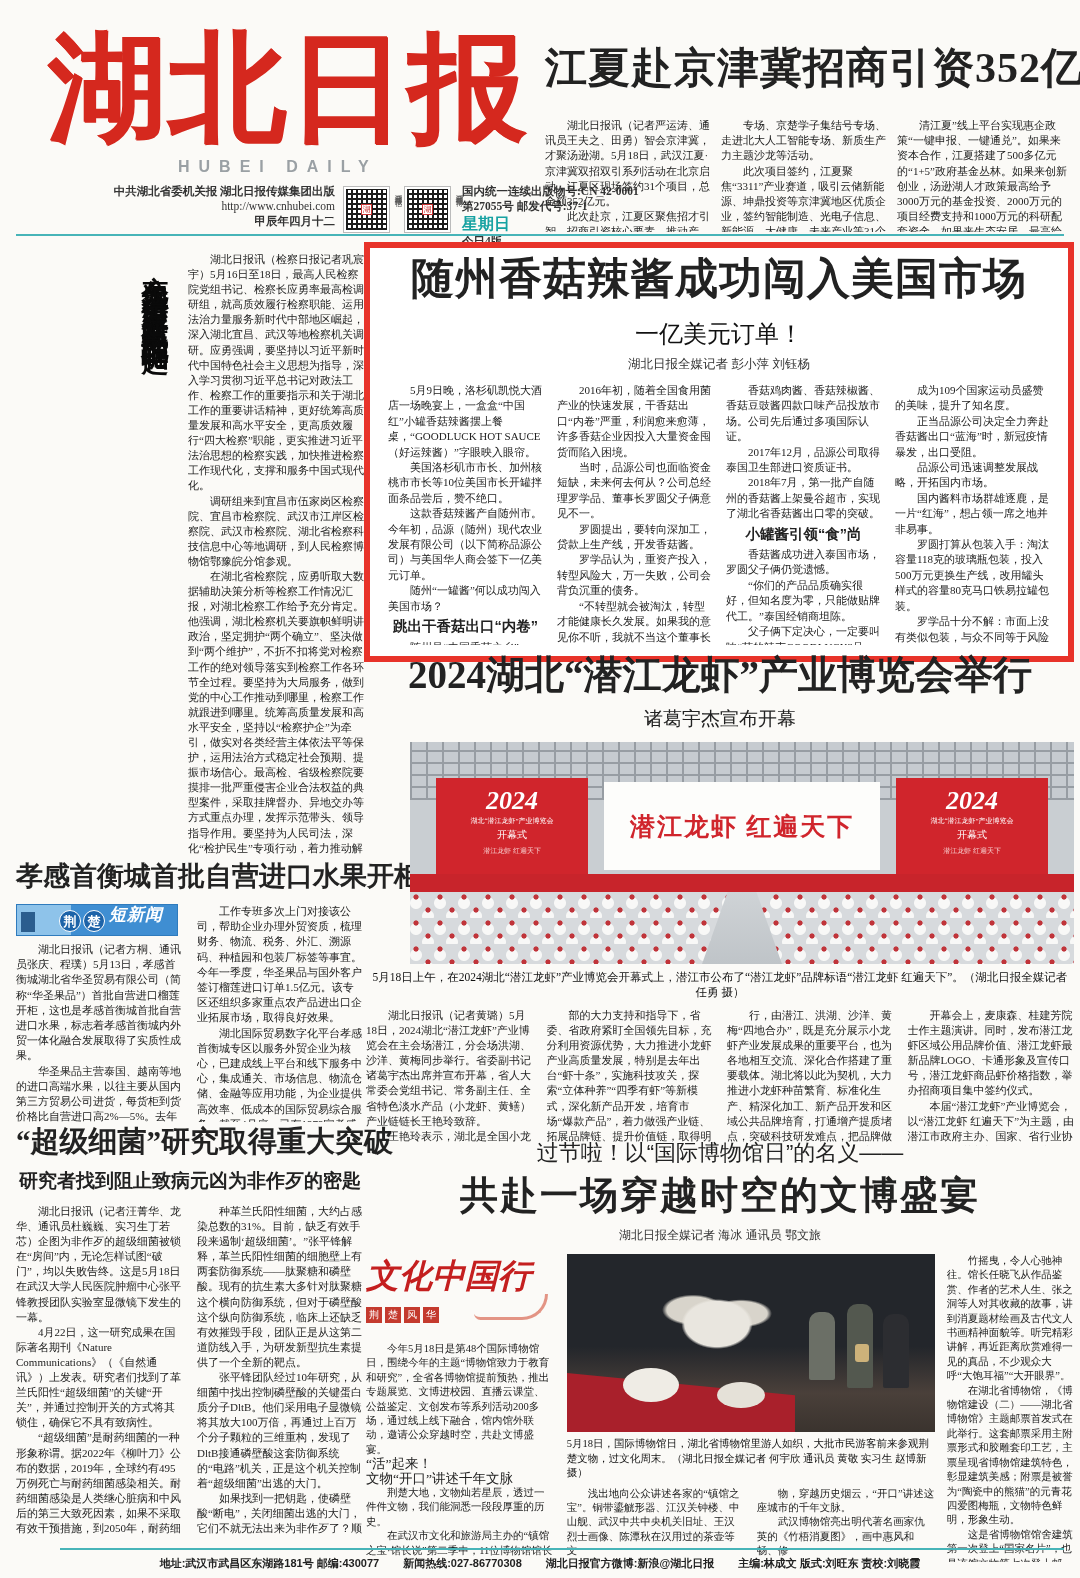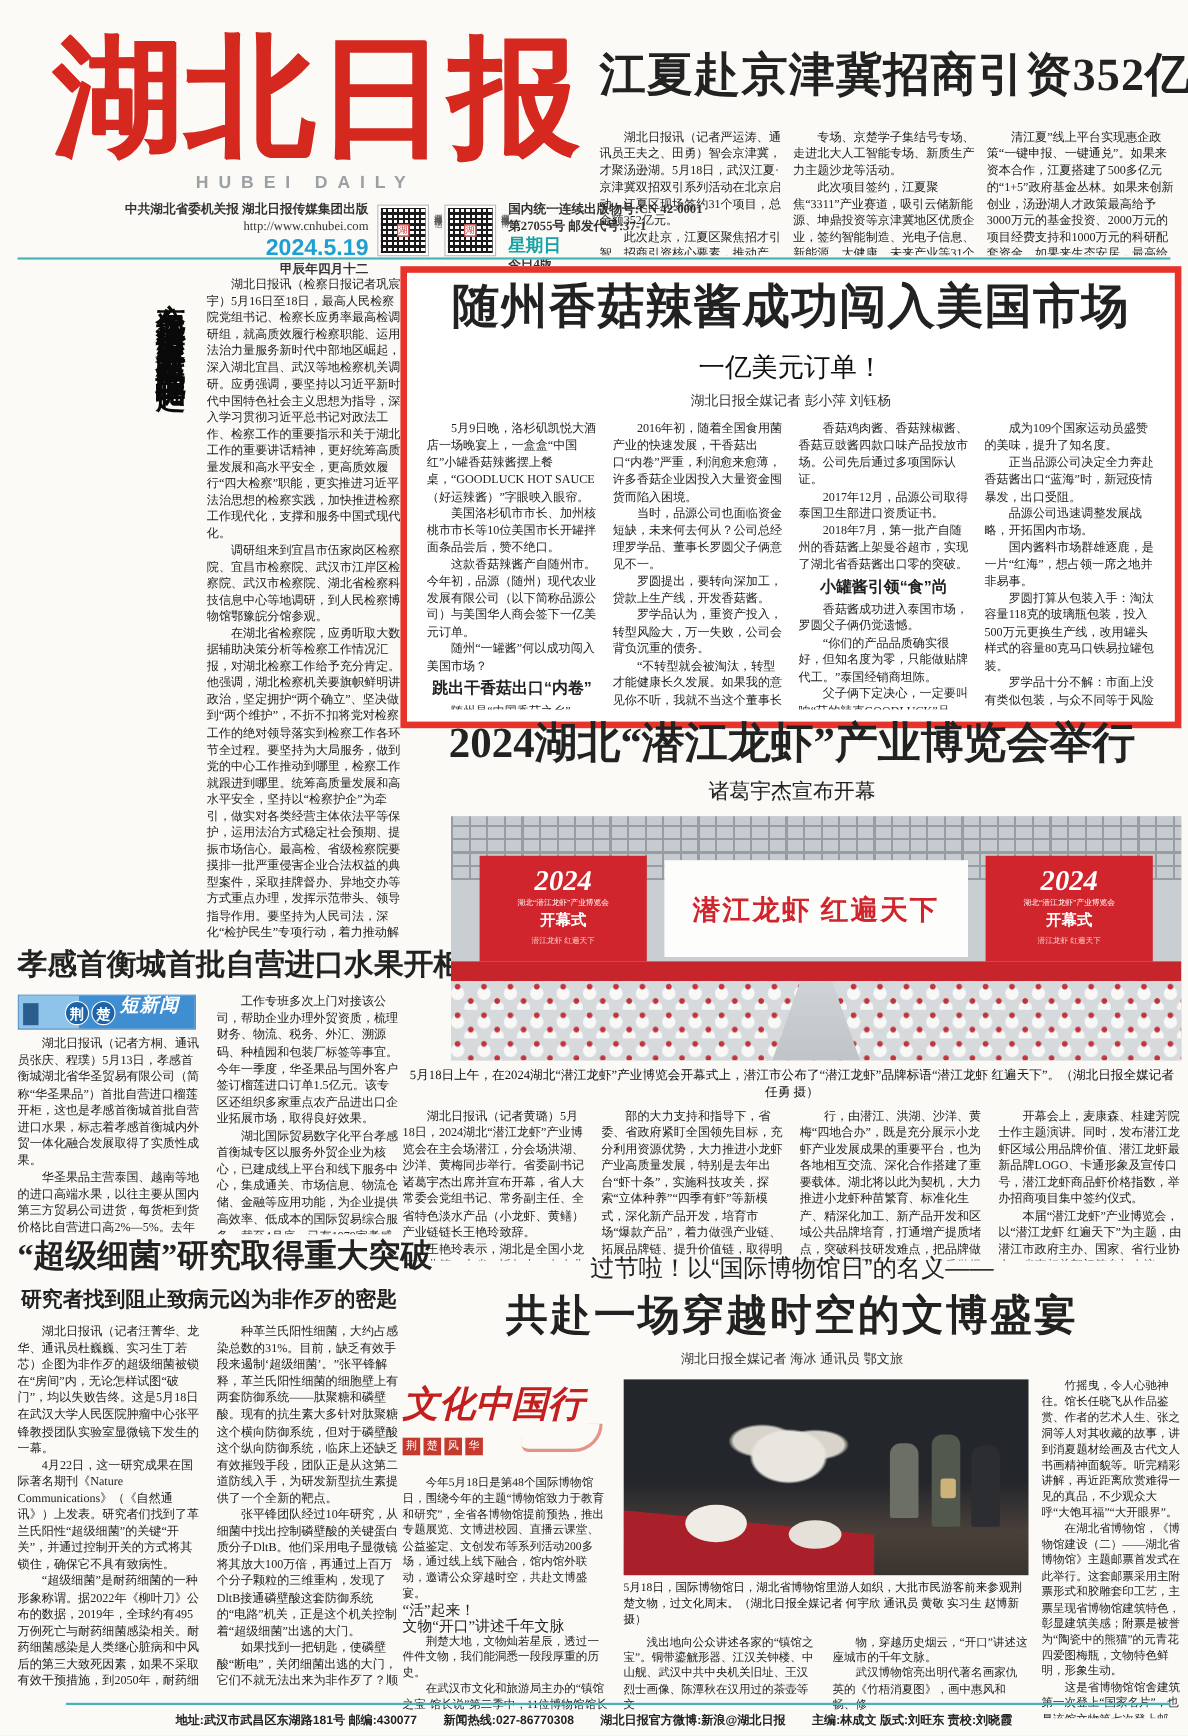--- a/index.html
+++ b/index.html
@@ -100,21 +100,21 @@
   .photo-expo { position:relative; margin:10px 0 0 44px; width:664px; height:222px; overflow:hidden;
       background:#c9ced2; }
   .truss { position:absolute; left:0; top:0; right:0; height:58px;
       background:repeating-linear-gradient(90deg,#979da3 0 2px,transparent 2px 16px),
                  repeating-linear-gradient(0deg,#979da3 0 2px,transparent 2px 12px),#c6cbd0; }
   .screen { position:absolute; top:36px; height:96px; background:#d0252c; color:#fff; }
   .scr-l { left:26px; width:152px; } .scr-r { right:26px; width:152px; }
   .scr-c { position:absolute; top:40px; left:194px; width:276px; height:88px; background:#fdfdfb; }
   .scr-year { font-size:26px; font-weight:900; font-style:italic; margin-top:8px;}
   .scr-line { font-size:7px; }
-  .scr-open { font-size:14px; font-weight:bold; margin-top:2px;}
+  .scr-open { font-size:10px; font-weight:normal; margin-top:2px;}
   .scr-slogan-sm { font-size:7px; margin-top:4px; color:#f6c9c9; }
   .scr-main { color:#d0252c; font-size:25px; font-weight:900; margin-top:28px; letter-spacing:2px;}
   .stage { position:absolute; left:0; right:0; top:132px; height:18px; background:#c8242b; }
   .audience { position:absolute; left:0; right:0; top:150px; bottom:0;
       background:
         radial-gradient(circle at 6px 5px,#c0343a 2.2px,transparent 3px),
         radial-gradient(circle at 6px 11px,#f8f8f7 5.5px,transparent 6.5px),
         radial-gradient(circle at 18px 18px,#c0343a 2.2px,transparent 3px),
         radial-gradient(circle at 18px 24px,#f8f8f7 5.5px,transparent 6.5px),
         #d7dadd; background-size:24px 26px; }
@@ -173,21 +173,20 @@
 <body>
 
 <div class="page">
 
   <div class="abs brand">湖北日报</div>
   <div class="abs brand-en">HUBEI DAILY</div>
 
   <div class="abs mh-left">
     <div class="l1">中共湖北省委机关报  湖北日报传媒集团出版</div>
     <div class="l2">http://www.cnhubei.com</div>
-    <div class="mh-date">2024.5.19</div>
     <div class="mh-lunar">甲辰年四月十二</div>
   </div>
 
   <div class="abs qr" style="left:344px;">
       <div class="seal">湖</div>
     </div>
   <div class="abs qr-label" style="left:391px;">湖北日报微信</div>
   <div class="abs qr" style="left:405px;">
       <div class="seal">湖</div>
     </div>

